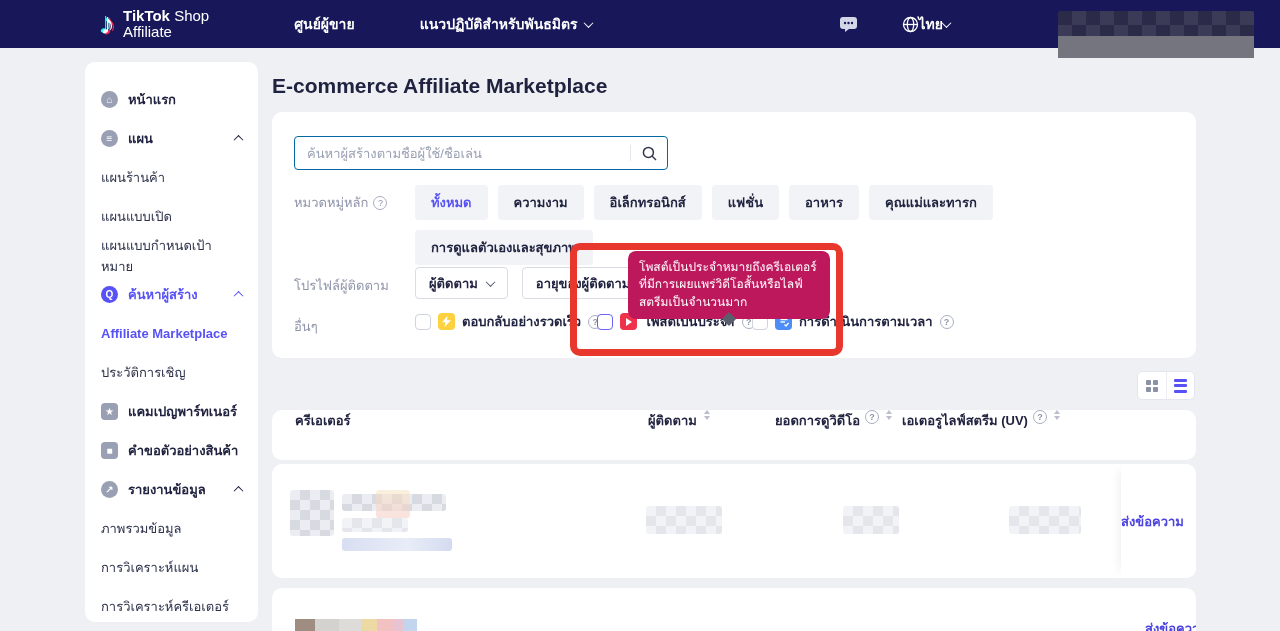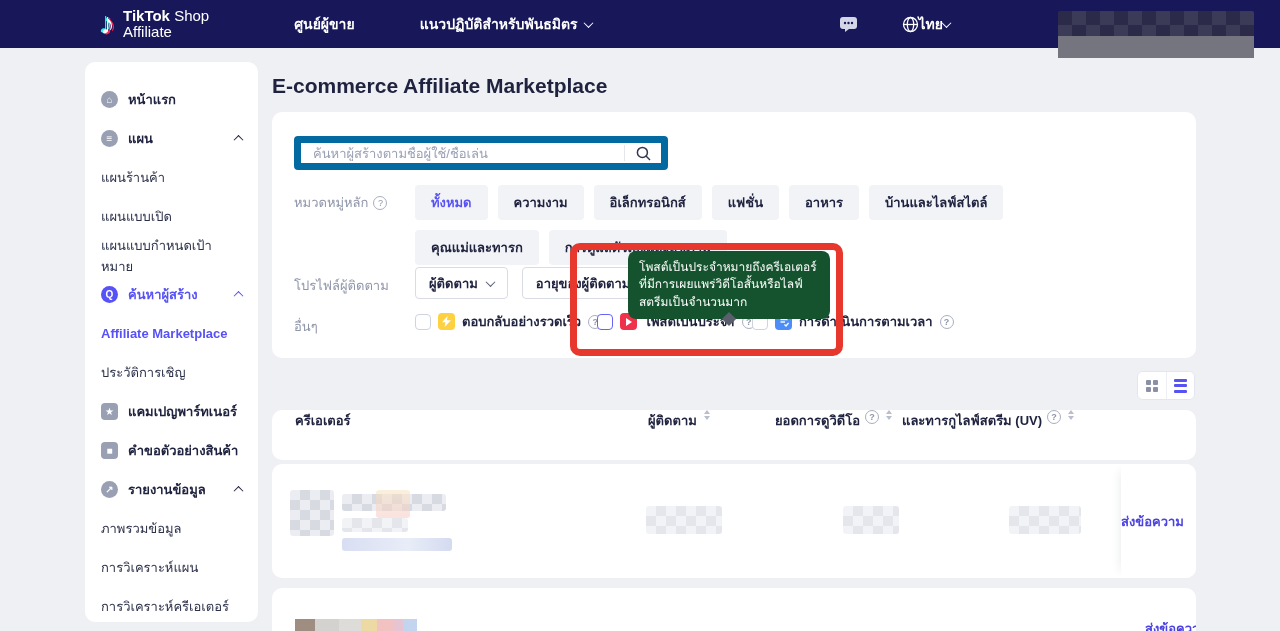--- a/index.html
+++ b/index.html
@@ -35,21 +35,21 @@
   .sb-item.sub { font-weight:normal; color:#2c3149; }
   .sb-item.active { color:#5752f5; }
   .sb-item.active .ic { background:#5752f5; }
   .sb-item.active .chev { color:#5752f5; }
 
   
   .page-title { position:absolute; left:272px; top:74px; font-size:21px; font-weight:bold; color:#20233f; }
   .card { position:absolute; background:#fff; border-radius:10px; }
   .filter-card { left:272px; top:112px; width:924px; height:246px; }
 
-  .search-box { position:absolute; left:22px; top:24px; width:374px; height:34px; border:7px solid #0369a1; border-radius:4px; display:flex; align-items:center; background:#fff; }
+  .search-box { position:absolute; left:22px; top:24px; width:374px; height:34px; border:1px solid #0369a1; border-radius:4px; display:flex; align-items:center; background:#fff; }
   .search-box input { flex:1; border:none; outline:none; font-size:13px; padding:0 12px; color:#20233f; font-family:inherit; background:transparent; }
   .search-box input::placeholder { color:#9aa0b4; }
   .search-div { width:1px; height:16px; background:#e4e6ec; }
   .search-ic { width:36px; display:flex; align-items:center; justify-content:center; }
 
   .f-label { position:absolute; left:22px; font-size:13px; color:#8f95a9; display:flex; align-items:center; gap:5px; }
   .help { width:14px; height:14px; border:1px solid #a9aec0; border-radius:50%; color:#8f95a9; font-size:9px; display:inline-flex; align-items:center; justify-content:center; flex:none; background:#fff; }
 
   .chips { position:absolute; left:143px; top:73px; width:700px; display:flex; flex-wrap:wrap; gap:10px; }
   .chip { background:#f2f3f7; border-radius:4px; padding:7px 16px; font-size:13px; font-weight:bold; color:#20233f; cursor:pointer; white-space:nowrap; }
@@ -62,21 +62,21 @@
   .cb-item { position:absolute; top:199px; display:flex; align-items:center; gap:7px; font-size:13px; font-weight:bold; color:#20233f; }
   .cbox { width:16px; height:16px; border:1.5px solid #cfd3de; border-radius:4px; background:#fff; flex:none; cursor:pointer; }
   .cbox.hl { border-color:#6a63f6; }
   .mini { width:17px; height:17px; border-radius:4px; display:flex; align-items:center; justify-content:center; flex:none; }
   .mini.yellow { background:#fdd13f; }
   .mini.red { background:#f0314b; }
   .mini.blue { background:#4d8df7; }
   .play-tri { width:0; height:0; border-left:6px solid #fff; border-top:4px solid transparent; border-bottom:4px solid transparent; margin-left:1px; }
 
   
-  .tooltip { position:absolute; left:628px; top:251px; width:202px; background:#14532d; color:#fff; border-radius:8px; padding:8px 11px; font-size:12px; line-height:1.45; z-index:30; }
+  .tooltip { position:absolute; left:628px; top:251px; width:202px; background:#be185d; color:#fff; border-radius:8px; padding:8px 11px; font-size:12px; line-height:1.45; z-index:30; }
   .tooltip .arrow { position:absolute; left:96px; bottom:-5px; width:10px; height:10px; background:#5a5f6e; transform:rotate(45deg); }
   .redbox { position:absolute; left:570px; top:243px; width:273px; height:113px; border:7px solid #e8382d; border-radius:10px; z-index:40; pointer-events:none; }
 
   
   .toggle { position:absolute; left:1137px; top:371px; display:flex; border:1px solid #e3e6ee; border-radius:6px; overflow:hidden; background:#fff; }
   .tbtn { width:28px; height:27px; display:flex; align-items:center; justify-content:center; cursor:pointer; background:#fff; }
   .tbtn + .tbtn { border-left:1px solid #eceef4; }
   .gicon { display:grid; grid-template-columns:5px 5px; grid-template-rows:5px 5px; gap:2px; }
   .gicon i { background:#8a90a5; border-radius:1px; }
   .licon { display:flex; flex-direction:column; gap:2.5px; }
@@ -218,21 +218,20 @@
     <div class="f-label" style="top:80px">
       <span>หมวดหมู่หลัก</span>
       <span class="help">?</span>
     </div>
     <div class="chips">
       <span class="chip sel">ทั้งหมด</span>
       <span class="chip">ความงาม</span>
       <span class="chip">อิเล็กทรอนิกส์</span>
       <span class="chip">แฟชั่น</span>
       <span class="chip">อาหาร</span>
-      <span class="chip">บ้านและไลฟ์สไตล์</span>
       <span class="chip">คุณแม่และทารก</span>
       <span class="chip">การดูแลตัวเองและสุขภาพ</span>
     </div>
 
     <div class="f-label" style="top:163px">
       <span>โปรไฟล์ผู้ติดตาม</span>
     </div>
     <div class="dd-row">
       <div class="dd">
         <span>ผู้ติดตาม</span>
@@ -316,21 +315,21 @@
     </div>
     <div class="th" style="left:503px">
       <span>ยอดการดูวิดีโอ</span>
       <span class="help">?</span>
       <span class="sort">
           <i class="u"></i>
           <i class="d"></i>
         </span>
     </div>
     <div class="th" style="left:630px">
-      <span>และทารกูไลฟ์สตรีม (UV)</span>
+      <span>เอเตอรูไลฟ์สตรีม (UV)</span>
       <span class="help">?</span>
       <span class="sort">
           <i class="u"></i>
           <i class="d"></i>
         </span>
     </div>
   </div>
 
   <div class="card row-card">
     <div class="mosaic" style="left:18px;top:26px;width:44px;height:46px"></div>

